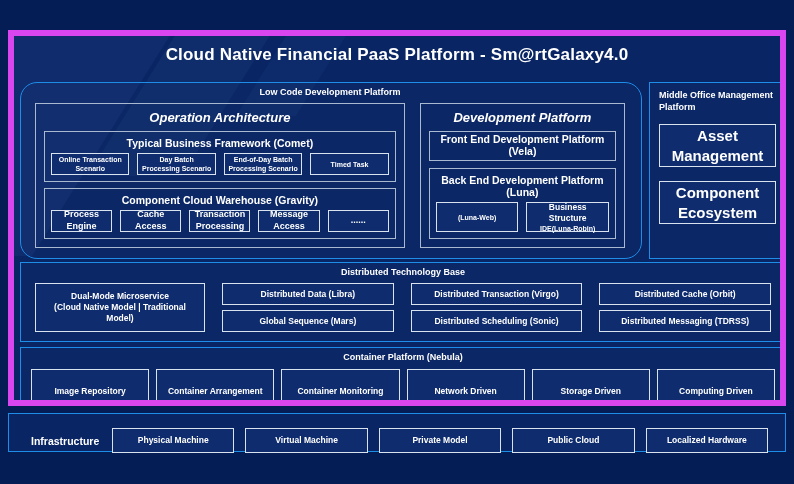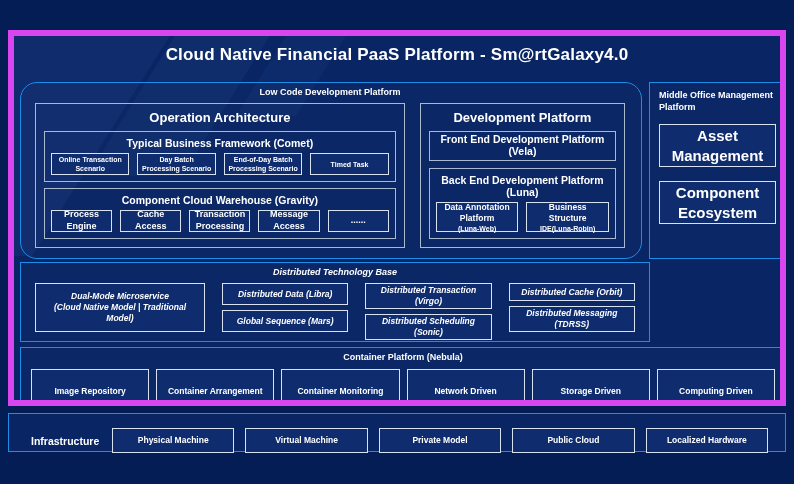--- a/index.html
+++ b/index.html
@@ -37,21 +37,21 @@
   
   .row-a { position: absolute; left: 6px; top: 46px; width: 766px; height: 177px; display: flex; gap: 7px; z-index: 1; }
 
   .lowcode { flex: 1 1 auto; display: flex; flex-direction: column; padding: 4px 16px 10px 14px; border-radius: 17px; }
   .lowcode > .sec-label { margin-bottom: 5px; }
   .lowcode-cols { flex: 1; display: flex; gap: 15px; min-height: 0; }
 
   .midbox { border: 1.5px solid #a9b9d0; display: flex; flex-direction: column; padding: 4px 8px 8px; min-width: 0; }
   .operation { flex: 372 1 0; }
   .development { flex: 198 1 0; }
-  .mid-title { text-align: center; font-size: 13px; margin: 2px 0 6px; }
+  .mid-title { text-align: center; font-size: 13px; margin: 2px 0 6px; font-style: italic; }
 
   .innerbox { border: 1px solid #a9b9d0; display: flex; flex-direction: column; padding: 3px 6px 6px; min-height: 0; }
   .inner-title { text-align: center; font-size: 10.5px; margin: 2px 0 4px; }
   .comet { flex: 1; margin-bottom: 6px; }
   .gravity { flex: 1; }
 
   .leaf-row { flex: 1; display: flex; gap: 8px; align-items: stretch; min-height: 0; }
   .leaf {
     border: 1.5px solid #d9e2ef; background: #0e2c6e;
     display: flex; flex-direction: column; align-items: center; justify-content: center;
@@ -65,22 +65,22 @@
   .backend { flex: 1; }
   .backend .leaf { font-size: 8.5px; }
   .backend .leaf .sub { font-size: 7px; }
 
   .middle { flex: 0 0 137px; display: flex; flex-direction: column; padding: 7px 9px 8px; }
   .middle .sec-title { font-size: 9px; text-align: left; line-height: 1.3; margin-bottom: 11px; }
   .middle .leaf { flex: 0 0 28px; margin-bottom: 14px; font-size: 15px; }
   .middle .leaf:last-child { margin-bottom: 0; }
 
   
-  .row-b { position: absolute; left: 6px; top: 226px; width: 630px; height: 80px;
-           display: flex; flex-direction: column; padding: 4px 14px 9px; z-index: 1; font-style: italic; }
+  .row-b { position: absolute; left: 6px; top: 226px; width: 766px; height: 80px;
+           display: flex; flex-direction: column; padding: 4px 14px 9px; z-index: 1; }
   .row-b > .sec-label { margin-bottom: 5px; }
   .dist-cols { flex: 1; display: flex; gap: 17px; min-height: 0; }
   .dual { flex: 0 0 170px; font-size: 8.5px; padding: 0 8px; }
   .dist-col { flex: 1 1 0; display: flex; flex-direction: column; gap: 5px; min-width: 0; }
   .dist-col .leaf { flex: 1; font-size: 8.5px; }
 
   
   .row-c { position: absolute; left: 6px; top: 311px; width: 766px; height: 76px;
            display: flex; flex-direction: column; padding: 4px 10px 9px; z-index: 1; }
   .row-c > .sec-label { margin-bottom: 6px; }
@@ -141,21 +141,20 @@
             <div class="mid-title">Development Platform</div>
 
             <div class="innerbox frontend">
               <div class="inner-title">Front End Development Platform (Vela)</div>
             </div>
 
             <div class="innerbox backend">
               <div class="inner-title">Back End Development Platform (Luna)</div>
               <div class="leaf-row">
                 <div class="leaf">
-                  <span>Data Annotation Platform</span>
                   <span class="sub">(Luna-Web)</span>
                 </div>
                 <div class="leaf">
                   <span>Business Structure</span>
                   <span class="sub">IDE(Luna-Robin)</span>
                 </div>
               </div>
             </div>
           </div>
 

